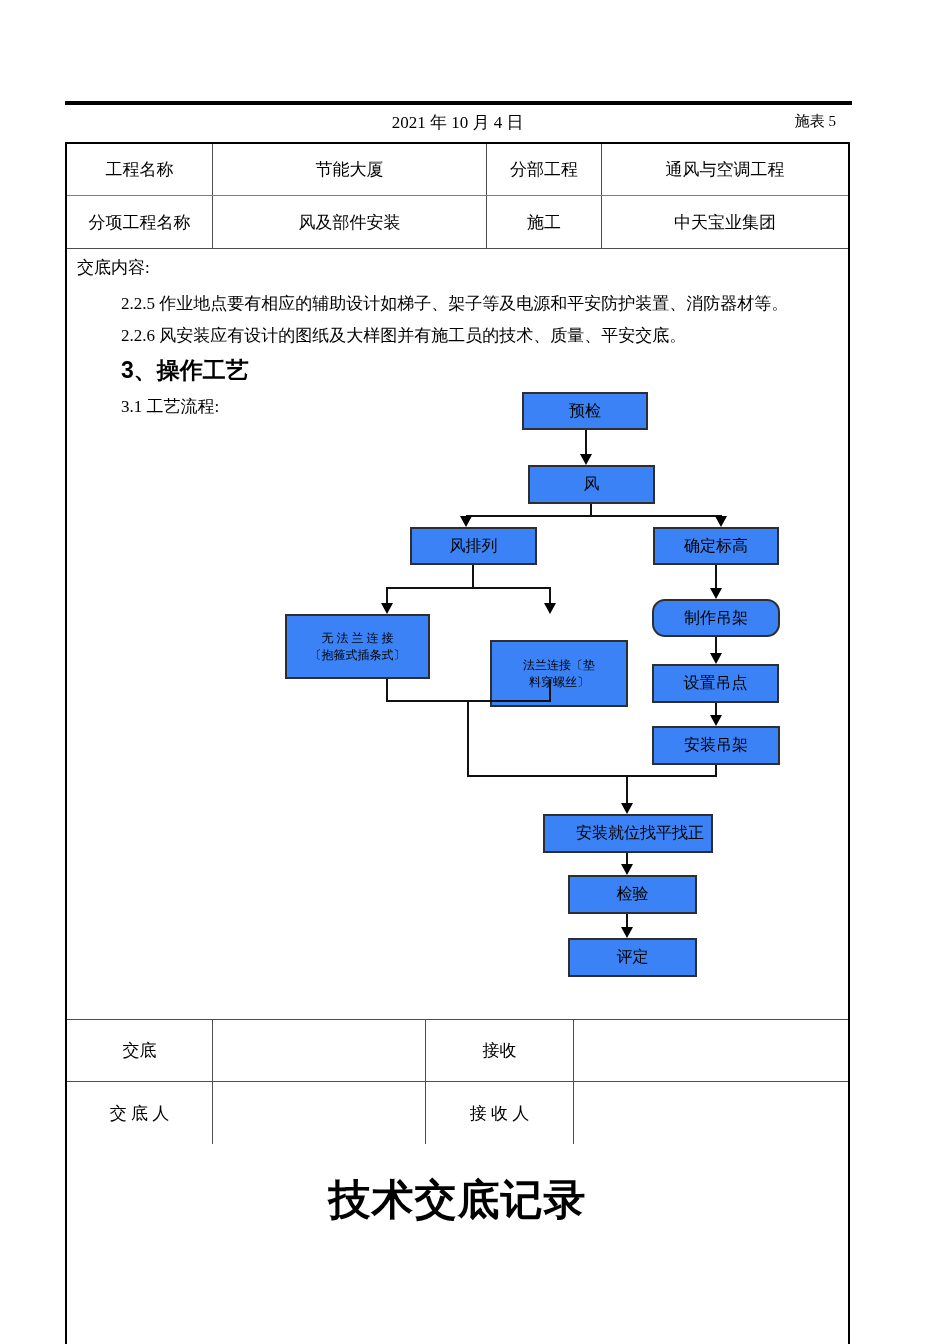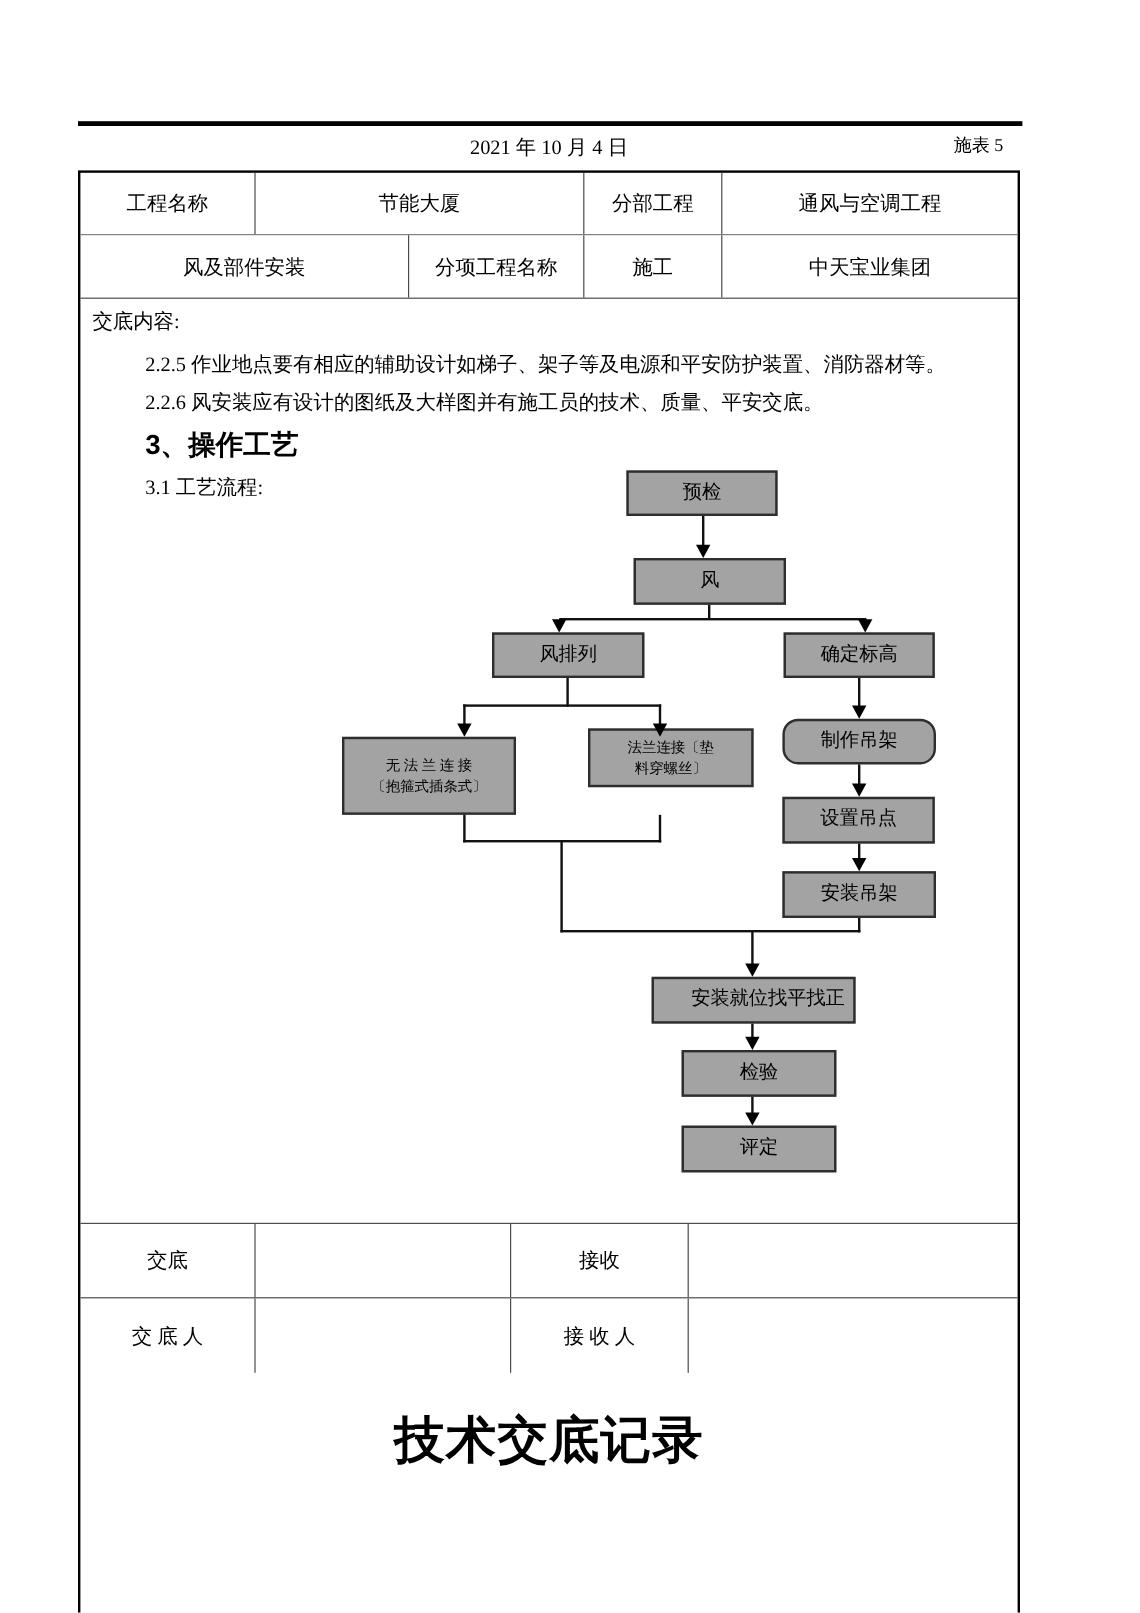--- a/index.html
+++ b/index.html
@@ -38,21 +38,21 @@
   .content-cell{width:100%;height:100%;box-sizing:border-box;padding:7px 10px 0 10px;}
   .ct-label{font-size:17px;margin:0;}
   .ct-p{font-size:17px;margin:13px 0 0 0;padding-left:44px;}
   .ct-p2{font-size:17px;margin:9px 0 0 0;padding-left:44px;}
   .ct-h{font-family:"Liberation Sans","DejaVu Sans",sans-serif;font-weight:700;font-size:23px;margin:8px 0 0 0;padding-left:44px;}
   .ct-sub{font-size:17px;margin:9px 0 0 0;padding-left:44px;}
 
   
   .flow-layer{position:absolute;left:0;top:0;width:950px;height:1344px;pointer-events:none;}
   .node{
-    position:absolute;background:#a3a3a3;border:2px solid #2e2e2e;box-sizing:border-box;
+    position:absolute;background:#3b82f6;border:2px solid #2e2e2e;box-sizing:border-box;
     display:flex;align-items:center;justify-content:center;text-align:center;
     font-size:16px;line-height:1.3;white-space:pre-line;
   }
   .node.small{font-size:12px;line-height:1.35;}
   .ln{position:absolute;background:#111;}
   .ah{position:absolute;width:0;height:0;border-left:6px solid transparent;border-right:6px solid transparent;border-top:11px solid #000;}
 
   
   .footer-title{
     position:absolute;left:65px;top:1172px;width:785px;text-align:center;
@@ -71,22 +71,22 @@
   <div class="doc-table">
 
     <div class="t-row r1 hline">
       <div class="cell w-c1">工程名称</div>
       <div class="cell w-c2">节能大厦</div>
       <div class="cell w-c3">分部工程</div>
       <div class="cell w-fill last">通风与空调工程</div>
     </div>
 
     <div class="t-row r2 hline2">
+      <div class="cell w-c1">分项工程名称</div>
       <div class="cell w-c2">风及部件安装</div>
-      <div class="cell w-c1">分项工程名称</div>
       <div class="cell w-c3">施工</div>
       <div class="cell w-fill last">中天宝业集团</div>
     </div>
 
     <div class="t-row rc">
       <div class="content-cell">
         <p class="ct-label">交底内容:</p>
         <p class="ct-p">2.2.5 作业地点要有相应的辅助设计如梯子、架子等及电源和平安防护装置、消防器材等。</p>
         <p class="ct-p2">2.2.6 风安装应有设计的图纸及大样图并有施工员的技术、质量、平安交底。</p>
         <p class="ct-h">3、操作工艺</p>
@@ -111,21 +111,21 @@
   </div>
 
   <div class="flow-layer">
 
     <div class="node" style="left:522px;top:392px;width:126px;height:38px;">预检</div>
     <div class="node" style="left:528px;top:465px;width:127px;height:39px;">风</div>
     <div class="node" style="left:410px;top:527px;width:127px;height:38px;">风排列</div>
     <div class="node" style="left:653px;top:527px;width:126px;height:38px;">确定标高</div>
     <div class="node small" style="left:285px;top:614px;width:145px;height:65px;">无 法 兰 连 接
 〔抱箍式插条式〕</div>
-    <div class="node small" style="left:490px;top:607px;width:138px;height:49px;">法兰连接〔垫
+    <div class="node small" style="left:490px;top:640px;width:138px;height:67px;">法兰连接〔垫
 料穿螺丝〕</div>
     <div class="node" style="left:652px;top:599px;width:128px;height:38px;border-radius:13px;">制作吊架</div>
     <div class="node" style="left:652px;top:664px;width:127px;height:39px;">设置吊点</div>
     <div class="node" style="left:652px;top:726px;width:128px;height:39px;">安装吊架</div>
     <div class="node" style="left:543px;top:814px;width:170px;height:39px;padding-left:24px;">安装就位找平找正</div>
     <div class="node" style="left:568px;top:875px;width:129px;height:39px;">检验</div>
     <div class="node" style="left:568px;top:938px;width:129px;height:39px;">评定</div>
 
     <div class="ln" style="left:585px;top:430px;width:2px;height:26px;"></div>
     <div class="ah" style="left:580px;top:454px;"></div>

